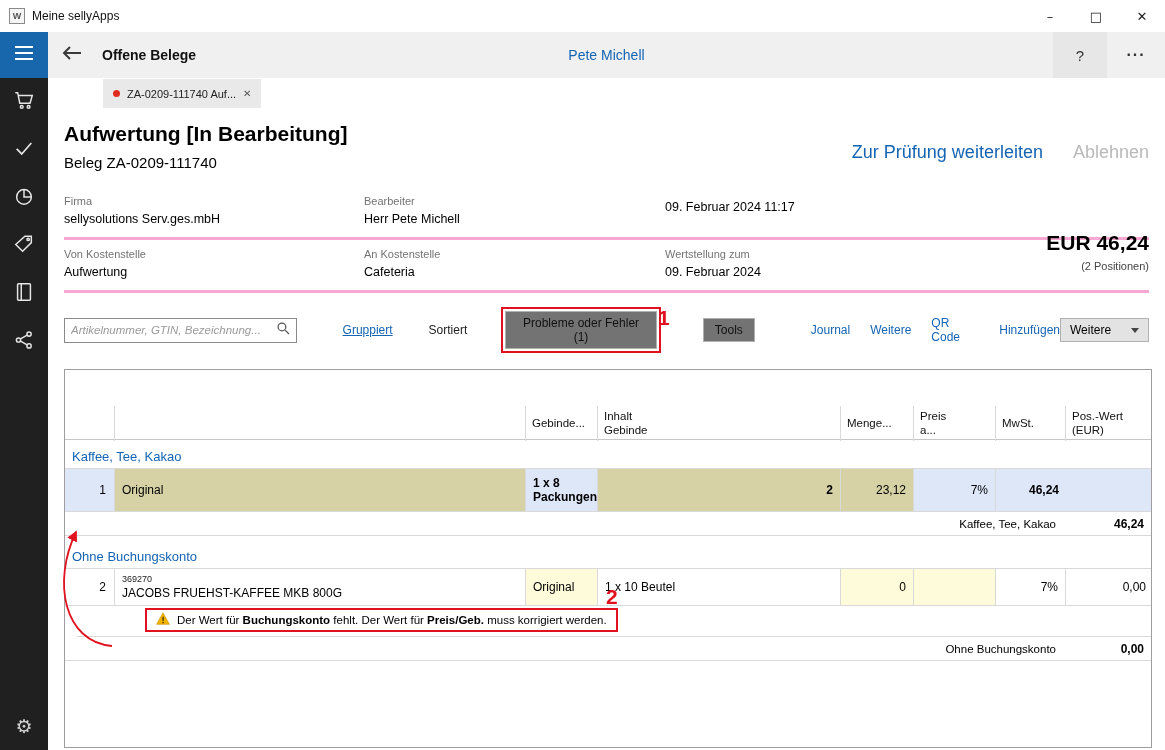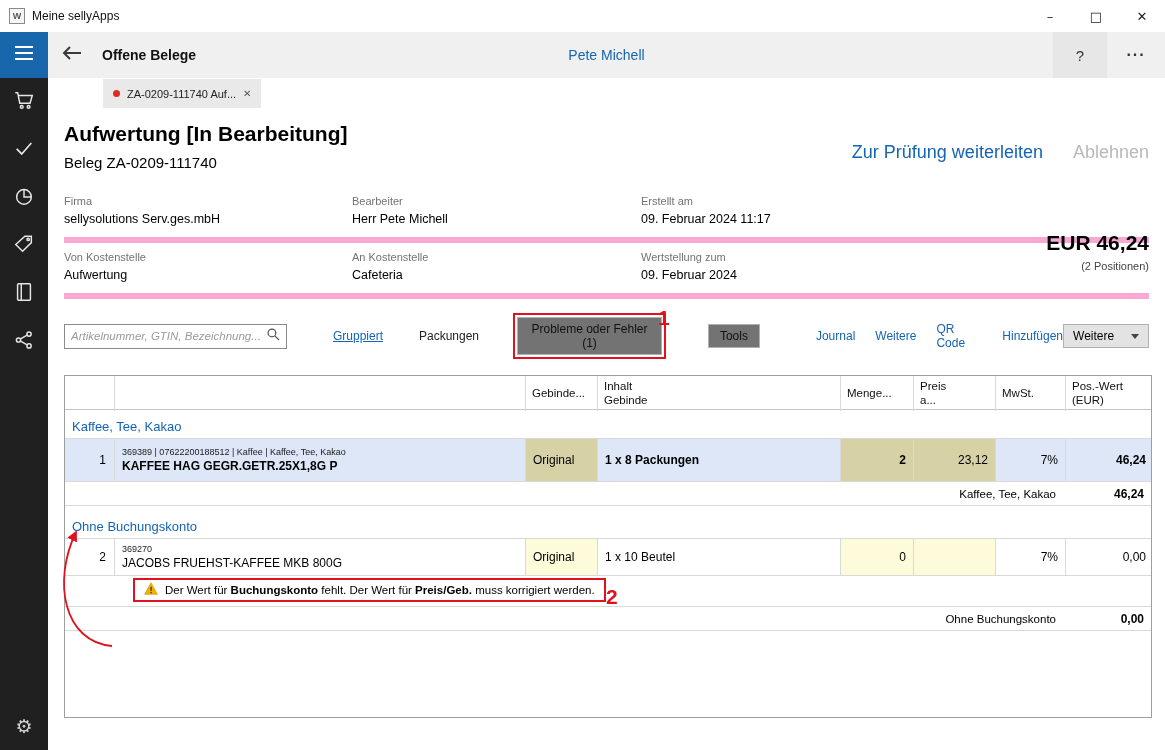--- a/index.html
+++ b/index.html
@@ -49,21 +49,21 @@
 
   .content { padding:0 16px; position:relative; }
 
   .doc-title { font-size:21px; font-weight:bold; margin-top:14px; color:#000; }
   .doc-actions { position:absolute; right:16px; top:20px; display:flex; gap:30px; font-size:18px; }
   .act-forward { color:#1464b4; }
   .act-reject { color:#b9b9b9; }
   .beleg { font-size:15px; margin-top:8px; }
 
   .info-section { position:relative; margin-top:16px; }
-  .info-row { display:grid; grid-template-columns:288px 289px 1fr; padding:8px 0 11px; border-bottom:6px solid #f9a8d4; }
+  .info-row { display:grid; grid-template-columns:288px 289px 1fr; padding:8px 0 11px; border-bottom:3px solid #f9a8d4;gap:12px; }
   .f-label { font-size:11px; color:#737373; }
   .f-value { font-size:12.5px; color:#000; margin-top:5px; }
   .total-block { position:absolute; right:0; top:44px; text-align:right; }
   .total-main { font-size:21px; font-weight:bold;text-align:center; }
   .total-sub { font-size:11px; color:#444; margin-top:5px; }
 
   
   .toolbar { margin-top:14px; display:flex; align-items:center; }
   .search-box { width:242px; height:25px; border:1px solid #8a8a8a; display:flex; align-items:center; padding:0 6px; background:#fff; }
   .search-box input { flex:1; border:none; outline:none; font-size:11.5px; font-family:"Liberation Sans",sans-serif; color:#333; min-width:0; }
@@ -74,42 +74,42 @@
   .tb-btn { font-size:12px; padding:4px 11px; background:#737373; border:1px solid #b0b0b0; color:#111;
     font-family:"Liberation Sans",sans-serif; }
   .ann-box1 { border:2px solid #e1121f; padding:2px; margin-left:34px; display:inline-block; }
   .weitere-btn { margin-left:auto; width:92px; display:flex; align-items:center; justify-content:space-between;
     padding:4px 9px; background:#e3e3e3; border:1px solid #b0b0b0; font-size:12px; }
   .chevron { width:0; height:0; border-left:4px solid transparent; border-right:4px solid transparent; border-top:5px solid #444; }
 
   
   .tbl { border:1px solid #9e9e9e; margin-top:16px; width:1088px; font-size:12px; }
   .trow { display:grid; grid-template-columns:50px 411px 72px 243px 73px 82px 70px 87px; border-bottom:1px solid #d9d9d9; }
-  .hrow { height:34px; border-bottom:1px solid #c6c6c6; }
+  .hrow { height:34px; border-bottom:1px solid #c6c6c6;margin-top:36px; }
   .hcell { border-right:1px solid #d9d9d9; padding:3px 6px; font-size:11.5px; display:flex; flex-direction:column; justify-content:center; line-height:1.25; color:#111; }
   .trow > :last-child { border-right:none; }
   .icell { border-right:1px solid #d9d9d9; padding:3px 7px; }
   .row1 { background:#dde7f8; min-height:43px; }
   .row2 { min-height:37px; }
   .khaki { background:#d6d2a6; }
   .yellow { background:#fdfbd9; }
   .numc { display:flex; align-items:center; justify-content:flex-end; padding-right:8px; }
   .descc { display:flex; flex-direction:column; justify-content:center; }
   .meta { font-size:9px; color:#1a1a1a; margin-bottom:2px; }
   .pname { font-size:12px; }
   .pname.bold { font-weight:bold; }
   .cellmid { display:flex; align-items:center; }
   .cellr { display:flex; align-items:center; justify-content:flex-end; }
   .bold { font-weight:bold; }
   .grp { padding:9px 7px 4px; color:#1464b4; font-size:13px; border-bottom:1px solid #d9d9d9; }
   .grp2 { padding-top:13px; }
   .subrow { display:grid; grid-template-columns:1fr 87px; border-bottom:1px solid #d9d9d9; min-height:24px; align-items:center; }
   .sublab { text-align:right; padding-right:8px; font-size:11.5px; }
   .subval { text-align:right; padding-right:7px; font-weight:bold; font-size:12px; }
-  .warnrow { border-bottom:1px solid #d9d9d9; padding:2px 0 4px 68px; min-height:28px; }
+  .warnrow { border-bottom:1px solid #d9d9d9; padding:2px 0 4px 68px; min-height:28px;margin-left:12px; }
   .warnbox { display:inline-flex; align-items:center; gap:7px; border:2px solid #e1121f; padding:2px 9px 3px; background:#fff; font-size:11.5px; }
   .filler { height:86px; }
 
   
   .ann-num { position:absolute; color:#e1121f; font-weight:bold; font-size:21px; z-index:60; pointer-events:none; }
   .ann-n1 { left:658px; top:306px; }
   .ann-n2 { left:606px; top:585px; }
   .ann-arrow { position:absolute; left:52px; top:520px; z-index:60; pointer-events:none; }
 </style>
 </head>
@@ -233,21 +233,20 @@
       <div class="info-row">
         <div>
           <div class="f-label">Firma</div>
           <div class="f-value">sellysolutions Serv.ges.mbH</div>
         </div>
         <div>
           <div class="f-label">Bearbeiter</div>
           <div class="f-value">Herr Pete Michell</div>
         </div>
         <div>
-          <div class="f-label">Erstellt am</div>
           <div class="f-value">09. Februar 2024 11:17</div>
         </div>
       </div>
       <div class="info-row">
         <div>
           <div class="f-label">Von Kostenstelle</div>
           <div class="f-value">Aufwertung</div>
         </div>
         <div>
           <div class="f-label">An Kostenstelle</div>
@@ -268,21 +267,21 @@
       <div class="search-box">
         <input type="text" placeholder="Artikelnummer, GTIN, Bezeichnung..." style="">
         <span>
           <svg width="14" height="14" viewBox="0 0 20 20" fill="none" stroke="#555" stroke-width="1.8">
               <circle cx="8.5" cy="8.5" r="5.5"></circle>
               <path d="M13 13l5.5 5.5"></path>
             </svg>
         </span>
       </div>
       <span class="tb-link u" style="margin-left:46px">Gruppiert</span>
-      <span class="tb-text" style="margin-left:36px">Packungen</span>
+      <span class="tb-text" style="margin-left:36px">Sortiert</span>
       <span class="ann-box1">
         <button class="tb-btn">Probleme oder Fehler (1)</button>
       </span>
       <button class="tb-btn" style="margin-left:42px">Tools</button>
       <span class="tb-link" style="margin-left:56px">Journal</span>
       <span class="tb-link" style="margin-left:20px">Weitere</span>
       <span class="tb-link" style="margin-left:20px">QR Code</span>
       <span class="tb-link" style="margin-left:20px">Hinzufügen</span>
       <button class="weitere-btn">
         <span>Weitere</span>
@@ -315,24 +314,20 @@
         <div class="hcell">
             <span>Pos.-Wert</span>
             <span>(EUR)</span>
           </div>
       </div>
 
       <div class="grp">Kaffee, Tee, Kakao</div>
 
       <div class="trow row1">
         <div class="icell numc">1</div>
-        <div class="icell descc">
-          <div class="meta">369389 | 07622200188512 | Kaffee | Kaffee, Tee, Kakao</div>
-          <div class="pname bold">KAFFEE HAG GEGR.GETR.25X1,8G P</div>
-        </div>
         <div class="icell khaki cellmid">Original</div>
         <div class="icell cellmid bold">1 x 8 Packungen</div>
         <div class="icell khaki cellr bold">2</div>
         <div class="icell khaki cellr">23,12</div>
         <div class="icell cellr">7%</div>
         <div class="icell cellr bold">46,24</div>
       </div>
 
       <div class="subrow">
         <div class="sublab">Kaffee, Tee, Kakao</div>

